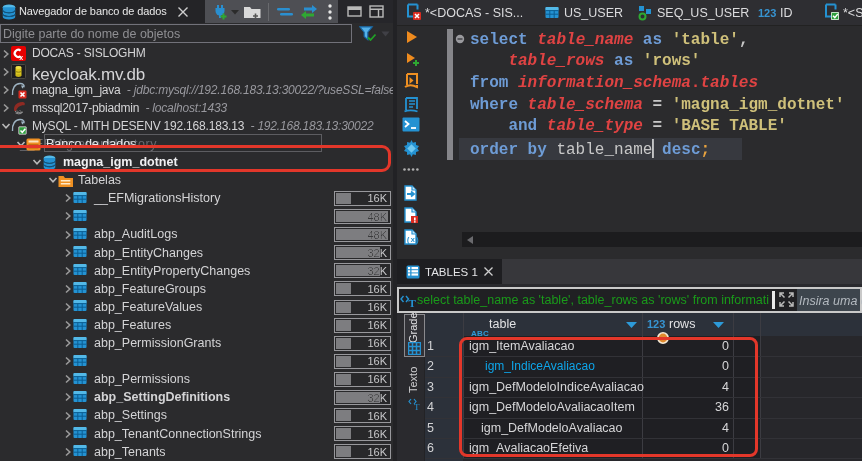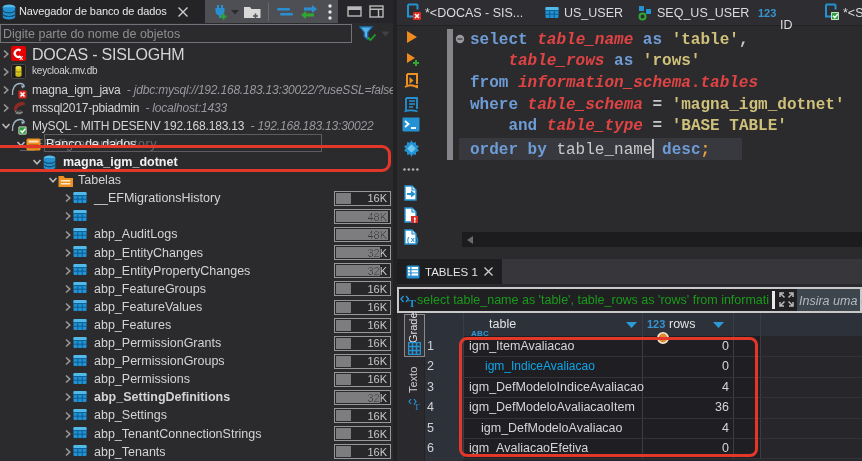--- a/index.html
+++ b/index.html
@@ -72,32 +72,32 @@
         <path d="M0.5 0.5 h8 l-4 5 z" fill="#404046"></path>
       </svg>
 <svg width="10" height="10" viewBox="0 0 10 10" style="position:absolute;left:1px;top:49px;">
         <path d="M3 1.5 L6.8 5 L3 8.5" stroke="#9a9a9a" stroke-width="1.6" fill="none"></path>
       </svg>
       <svg width="15" height="15" viewBox="0 0 15 15" style="position:absolute;left:11px;top:46px;">
         <rect x="0" y="0" width="15" height="15" rx="2" fill="#e60000"></rect>
     <path d="M9.6 4.6 A3.6 3.6 0 1 0 9.6 10.2" fill="none" stroke="#fff" stroke-width="2.2"></path>
     <text x="8.2" y="13.5" font-size="7" font-weight="bold" fill="#fff" font-family="Liberation Sans">x</text>
       </svg>
-      <div class="txt" style="left:32px;top:46.3px;font-size:16px;letter-spacing:-0.2px;font-weight:normal;color:#d4d4d6">DOCAS - SISLOGHM</div>
+      <div class="txt" style="left:32px;top:46.3px;font-size:12px;letter-spacing:-0.2px;font-weight:normal;color:#d4d4d6">DOCAS - SISLOGHM</div>
       <svg width="10" height="10" viewBox="0 0 10 10" style="position:absolute;left:1px;top:67px;">
         <path d="M3 1.5 L6.8 5 L3 8.5" stroke="#9a9a9a" stroke-width="1.6" fill="none"></path>
       </svg>
       <svg width="15" height="15" viewBox="0 0 15 15" style="position:absolute;left:11px;top:64px;">
         <rect x="0.5" y="0.5" width="14" height="14" rx="1" fill="#1d1d1f" stroke="#4a4a42"></rect>
     <path d="M4.5 3.5 h6 v8 h-6 z" fill="#ddc91f"></path>
     <ellipse cx="7.5" cy="3.5" rx="3" ry="1.4" fill="#efe04a"></ellipse>
     <ellipse cx="7.5" cy="11.5" rx="3" ry="1.4" fill="#c7b41a"></ellipse>
     <path d="M4.5 6.8 a3 1.4 0 0 0 6 0" fill="none" stroke="#8a7d10" stroke-width="1"></path>
       </svg>
-      <div class="txt" style="left:32px;top:64.5px;font-size:10px;letter-spacing:-0.2px;font-weight:normal;color:#d4d4d6">keycloak.mv.db</div>
+      <div class="txt" style="left:32px;top:64.5px;font-size:17px;letter-spacing:-0.2px;font-weight:normal;color:#d4d4d6">keycloak.mv.db</div>
       <svg width="10" height="10" viewBox="0 0 10 10" style="position:absolute;left:1px;top:85px;">
         <path d="M3 1.5 L6.8 5 L3 8.5" stroke="#9a9a9a" stroke-width="1.6" fill="none"></path>
       </svg>
       <svg width="16" height="17" viewBox="0 0 16 17" style="position:absolute;left:11px;top:82px;">
         <path d="M1.5 13 C1 6 4 1.8 9 1.5 C12 1.4 13.5 3 13 4.6 L10.5 3.8 C11.5 4.6 11.8 5.2 11.5 6.2" fill="none" stroke="#9db3c2" stroke-width="1.4"></path>
         <rect x="7.5" y="8.5" width="8" height="8" rx="1" fill="#d92b20"></rect>
         <path d="M9.5 10.5 l4 4 M13.5 10.5 l-4 4" stroke="#fff" stroke-width="1.6"></path>
       </svg>
       <div class="txt" style="left:32px;top:82.5px;font-size:12px;letter-spacing:-0.2px;font-weight:normal;color:#d4d4d6">magna_igm_java</div>
       <div class="txt" style="left:32px;top:82.5px;font-size:12px;letter-spacing:-0.2px;color:#d4d4d6"><span style="visibility:hidden">magna_igm_java</span><span style="color:#98989e;font-style:italic">&nbsp;&nbsp;- jdbc:mysql://192.168.183.13:30022/?useSSL=false</span></div>
@@ -311,21 +311,20 @@
       <svg width="10" height="10" viewBox="0 0 10 10" style="position:absolute;left:63px;top:356px;">
         <path d="M3 1.5 L6.8 5 L3 8.5" stroke="#9a9a9a" stroke-width="1.6" fill="none"></path>
       </svg>
       <svg width="14" height="14" viewBox="0 0 14 14" style="position:absolute;left:73px;top:354px;">
         <g transform="scale(1.0)">
           <rect x="0.5" y="1" width="13" height="11" rx="1" fill="#2492d2"></rect>
     <rect x="0.5" y="1" width="13" height="3.6" rx="1" fill="#53b9e8"></rect>
     <path d="M0.5 4.6 h13 M0.5 8.2 h13 M4.8 4.6 v7.4 M9.2 4.6 v7.4" stroke="#0b5e93" stroke-width="1"></path>
         </g>
       </svg>
-      <div class="txt" style="left:94px;top:354.1px;font-size:12.5px;font-weight:normal;color:#d4d4d6">abp_PermissionGroups</div>
       <div class="abs" style="left:334px;top:353.8px;width:57px;height:15px;background:#28282a;border:1px solid #98989c">
         <div class="abs" style="left:1px;top:1px;width:15px;height:11px;background:#7d7d80"></div>
         <div class="abs" style="right:3px;top:0.5px;font-size:11px;color:#c8c8ca">16K</div>
         <div class="abs" style="left:0;top:0;width:17px;height:13px;overflow:hidden"></div>
       </div>
       <svg width="10" height="10" viewBox="0 0 10 10" style="position:absolute;left:63px;top:374px;">
         <path d="M3 1.5 L6.8 5 L3 8.5" stroke="#9a9a9a" stroke-width="1.6" fill="none"></path>
       </svg>
       <svg width="14" height="14" viewBox="0 0 14 14" style="position:absolute;left:73px;top:372px;">
         <g transform="scale(1.0)">
@@ -426,21 +425,21 @@
         </g>
       </svg>
 <div class="txt" style="left:167px;top:6px;font-size:12.5px;color:#dcdcde">US_USER</div>
 <svg width="16" height="16" viewBox="0 0 16 16" style="position:absolute;left:241px;top:5px;">
         <rect x="1" y="1" width="5" height="5" fill="#2492d2"></rect>
         <rect x="8" y="4" width="5" height="5" fill="#2492d2"></rect>
 <circle cx="4.5" cy="11.5" r="3" fill="none" stroke="#2fa832" stroke-width="2"></circle>
       </svg>
 <div class="txt" style="left:260px;top:6px;font-size:12.5px;color:#dcdcde">SEQ_US_USER</div>
 <div class="txt" style="left:361px;top:7px;font-size:11px;font-weight:bold;color:#3794d1">123</div>
-<div class="txt" style="left:383px;top:18px;font-size:12.5px;color:#dcdcde">ID</div>
+<div class="txt" style="left:383px;top:6px;font-size:12.5px;color:#dcdcde">ID</div>
 <svg width="17" height="18" viewBox="0 0 17 18" style="position:absolute;left:426px;top:3px;">
         <path d="M3 1.5 h9.5 M3 1.5 v12 h6" stroke="#2492d2" stroke-width="2" fill="none"></path>
     <path d="M12.5 1.5 v5" stroke="#2492d2" stroke-width="2"></path>
         <rect x="8" y="9" width="8" height="8" rx="1" fill="#fff"></rect>
         <rect x="8.7" y="9.7" width="6.6" height="6.6" fill="#2e9e3e"></rect>
         <path d="M10 12.8 l1.8 1.8 l3 -3.6" stroke="#fff" stroke-width="1.4" fill="none"></path>
       </svg>
 <div class="txt" style="left:446px;top:6px;font-size:12.5px;color:#dcdcde">*&lt;SI</div>
 <svg width="14" height="14" viewBox="0 0 14 14" style="position:absolute;left:8px;top:30px;">
         <path d="M2 1 L12 7 L2 13 z" fill="#ef8b1e"></path>

